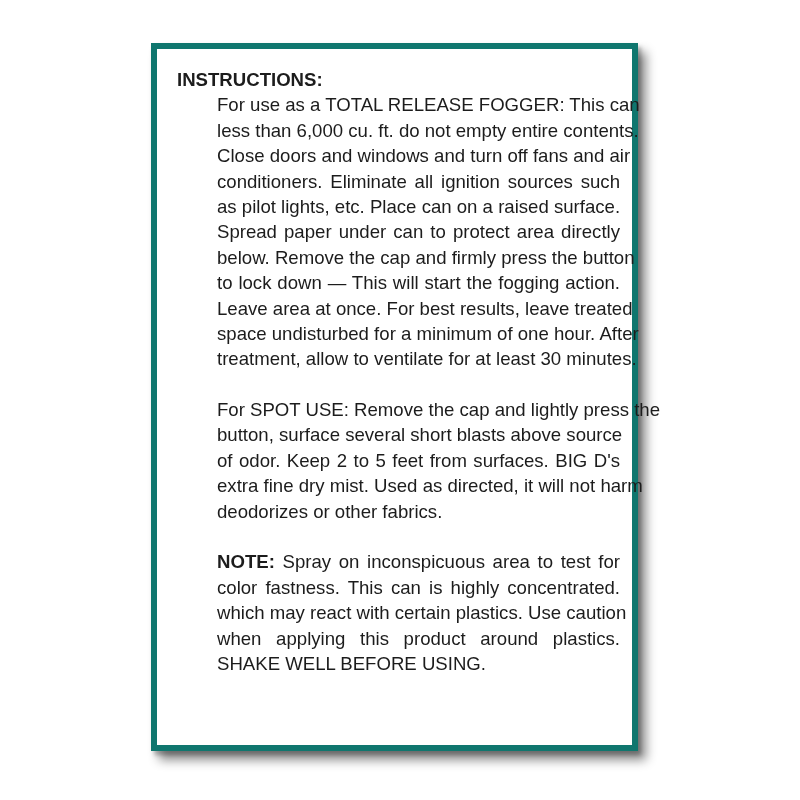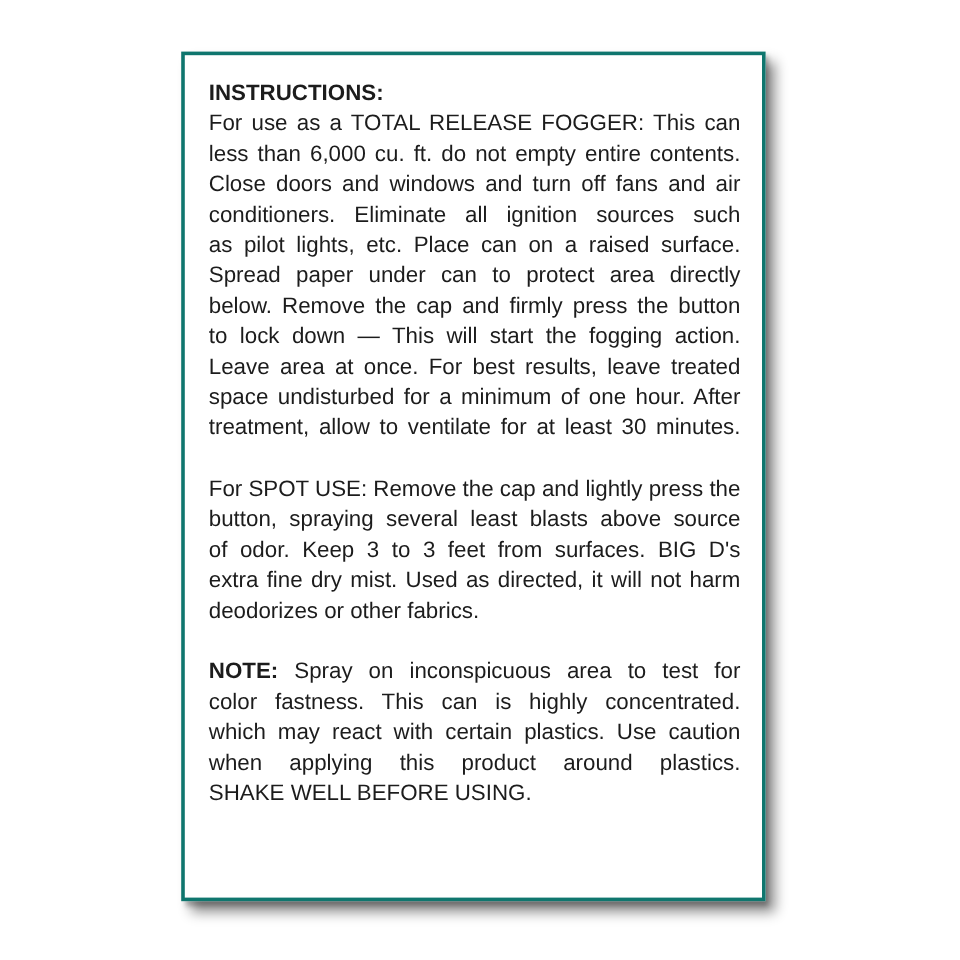--- a/index.html
+++ b/index.html
@@ -16,41 +16,42 @@
       height: 800px;
       background: #ffffff;
     }
     .label-card {
       position: absolute;
       left: 151px;
       top: 43px;
       width: 487px;
       height: 708px;
       box-sizing: border-box;
-      border: 3px solid #0f766e;
+      border: 6px solid #0f766e;
       background: #ffffff;
       box-shadow: 8px 9px 10px rgba(0,0,0,0.45), 3px 4px 4px rgba(0,0,0,0.25);
     }
     .label-text {
       position: absolute;
       left: 20px;
       top: 18px;
       width: 443px;
       font-family: "Liberation Sans", sans-serif;
       font-size: 18.6px;
       line-height: 25.4px;
       color: #1c1c1c;
       text-align: justify;
     }
     .line {
       display: block;
       white-space: nowrap;
       text-align: justify;
       text-align-last: justify;
       height: 25.4px;
+      margin-left: 40px;
     }
     .line.last {
       text-align-last: left;
     }
     .heading {
       font-weight: bold;
       display: block;
       height: 25.4px;
     }
     .bold-lead {
@@ -77,22 +78,22 @@
       <span class="line">Spread paper under can to protect area directly</span>
       <span class="line">below. Remove the cap and firmly press the button</span>
       <span class="line">to lock down — This will start the fogging action.</span>
       <span class="line">Leave area at once. For best results, leave treated</span>
       <span class="line">space undisturbed for a minimum of one hour. After</span>
       <span class="line">treatment, allow to ventilate for at least 30 minutes.</span>
 
       <span class="spacer"></span>
 
       <span class="line">For SPOT USE: Remove the cap and lightly press the</span>
-      <span class="line">button, spraying several least blasts above source</span>
-      <span class="line">of odor. Keep 3 to 3 feet from surfaces. BIG D's</span>
+      <span class="line">button, surface several short blasts above source</span>
+      <span class="line">of odor. Keep 2 to 5 feet from surfaces. BIG D's</span>
       <span class="line">extra fine dry mist. Used as directed, it will not harm</span>
       <span class="line last">deodorizes or other fabrics.</span>
 
       <span class="spacer"></span>
 
       <span class="line"><span class="bold-lead">NOTE:</span><span> Spray on inconspicuous area to test for</span></span>
       <span class="line">color fastness. This can is highly concentrated.</span>
       <span class="line">which may react with certain plastics. Use caution</span>
       <span class="line">when applying this product around plastics.</span>
       <span class="line last">SHAKE WELL BEFORE USING.</span>

